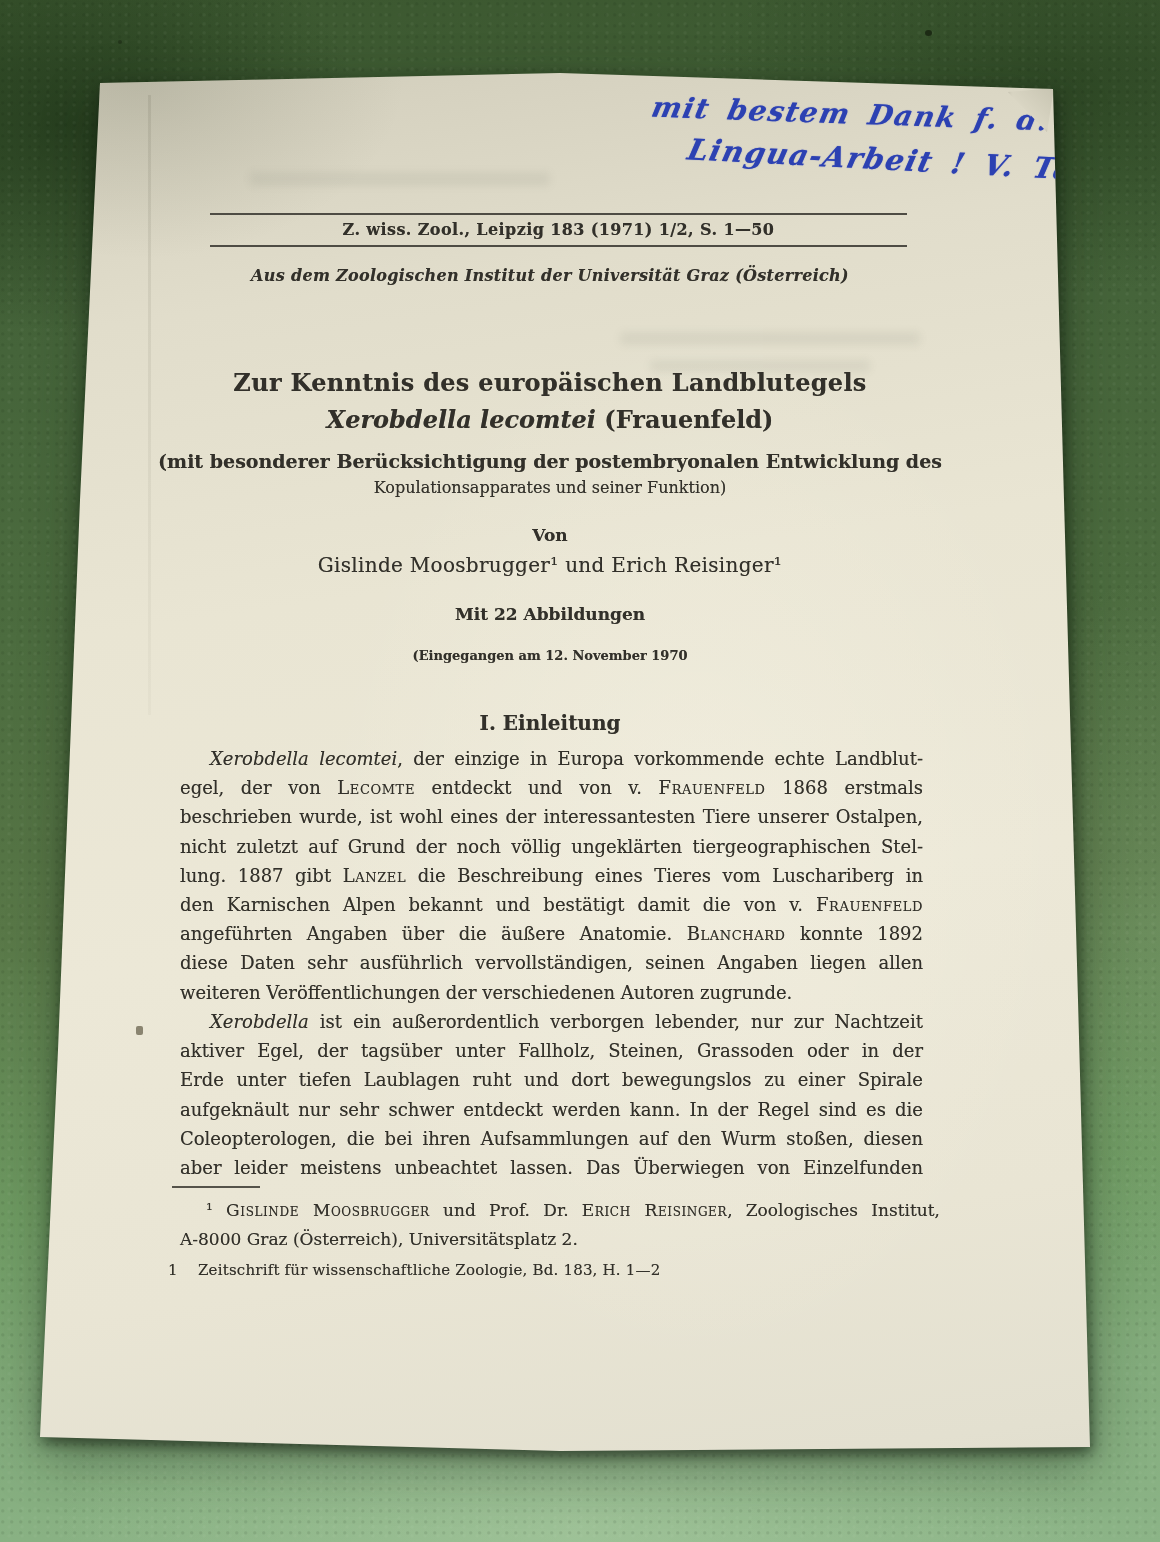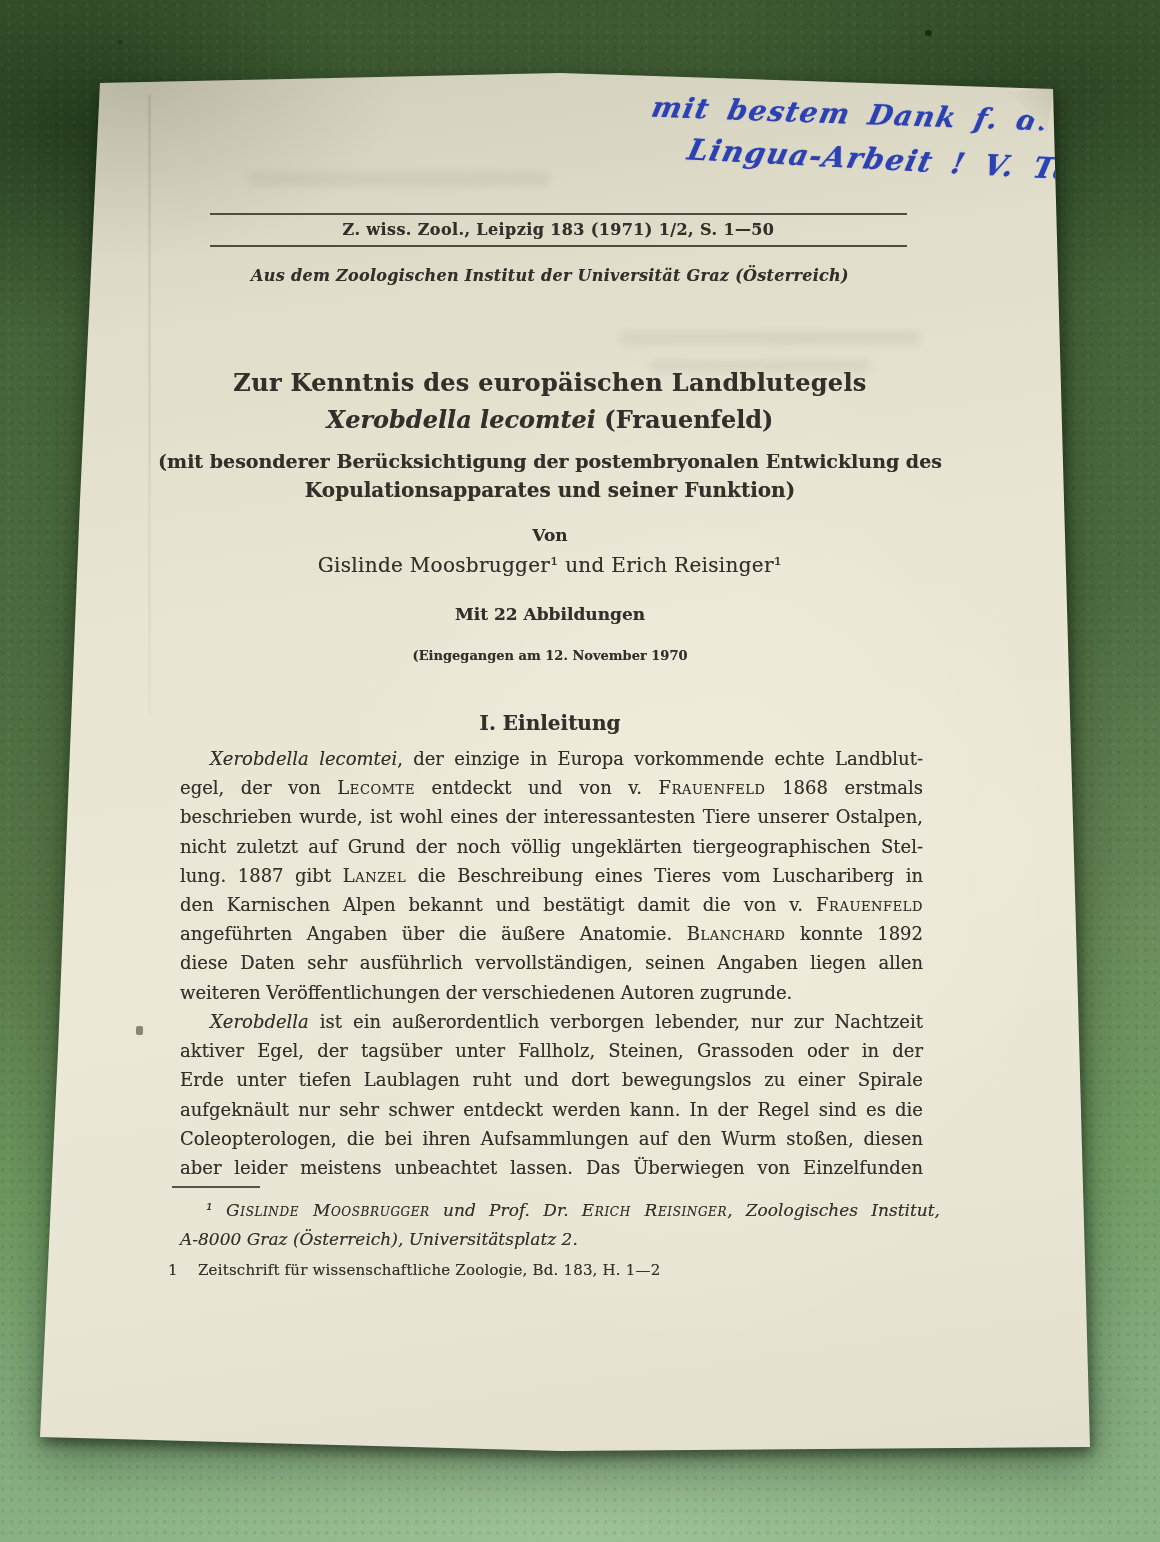--- a/index.html
+++ b/index.html
@@ -57,37 +57,37 @@
 
   .journal-box{
     position:absolute;left:210px;top:213px;width:697px;
     border-top:2px solid #4e4c44;border-bottom:2px solid #4e4c44;
     padding:5px 0 6px 0;font-size:16px;letter-spacing:.4px;
   }
   .institute{position:absolute;left:150px;top:266px;width:800px;font-size:16px;font-weight:bold;font-style:italic;letter-spacing:.3px;}
   .title1{position:absolute;left:140px;top:368px;width:820px;font-size:24px;font-weight:bold;letter-spacing:.3px;}
   .title2{position:absolute;left:140px;top:405px;width:820px;font-size:24px;font-weight:bold;}
   .subtitle1{position:absolute;left:120px;top:450px;width:860px;font-size:19px;font-weight:bold;}
-  .subtitle2{position:absolute;left:120px;top:478px;width:860px;font-size:20px;font-weight:bold;}
+  .subtitle2{position:absolute;left:120px;top:478px;width:860px;font-size:16px;font-weight:normal;}
   .von{position:absolute;left:140px;top:525px;width:820px;font-size:17px;}
   .authors{position:absolute;left:140px;top:553px;width:820px;font-size:20px;font-weight:normal;letter-spacing:.3px;}
   .abbild{position:absolute;left:140px;top:604px;width:820px;font-size:17px;}
   .received{position:absolute;left:140px;top:648px;width:820px;font-size:13px;}
   .sect-head{position:absolute;left:140px;top:711px;width:820px;font-size:20px;font-weight:bold;}
 
   .para{position:absolute;left:180px;width:743px;font-size:18px;line-height:29.2px;}
   .para1{top:744px;}
   .para2{top:1007px;}
   .bline{text-align:justify;text-align-last:justify;white-space:normal;}
   .bline.first{text-indent:30px;}
   .bline.last{text-align-last:left;}
   .sc{font-variant:small-caps;letter-spacing:.6px;}
 
   .footnote-rule{position:absolute;left:172px;top:1186px;width:88px;height:2px;background:#55534a;}
-  .footnote{position:absolute;left:180px;top:1196px;width:760px;font-size:17px;line-height:28.5px;font-style:italic;}
+  .footnote{position:absolute;left:180px;top:1196px;width:760px;font-size:17px;line-height:28.5px;}
   .footnote .bline.first{text-indent:26px;}
   .signature-note{position:absolute;left:168px;top:1261px;width:700px;font-size:15px;letter-spacing:.2px;}
   .signature-note .marker{display:inline-block;width:30px;}
 </style>
 </head>
 <body>
 
 <div id="scene">
   <div class="cloth-texture"></div>
   <div class="speck" style="left:925px;top:30px;width:7px;height:6px;"></div>

